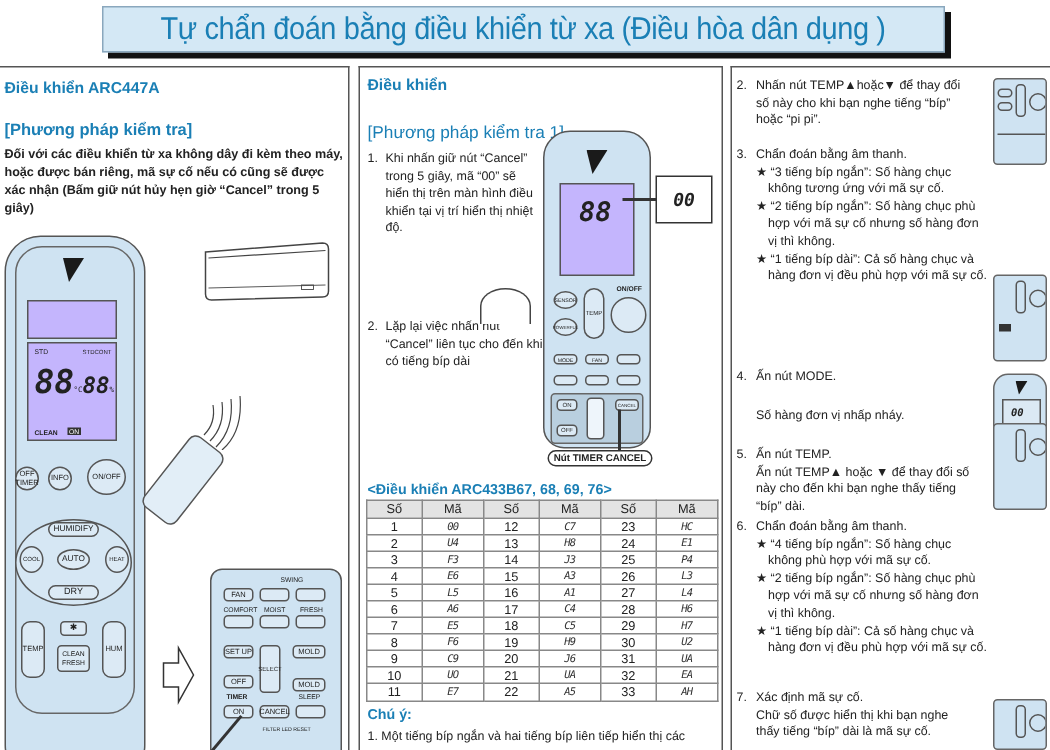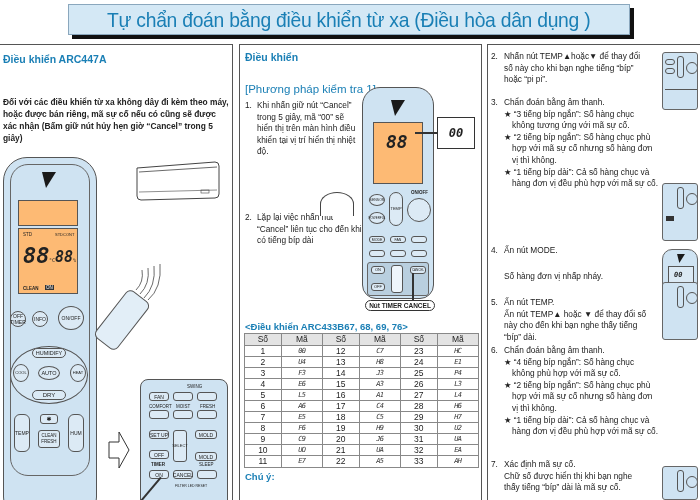--- a/index.html
+++ b/index.html
@@ -27,21 +27,21 @@
   .col-1 .h-model { position: absolute; left: 3px; top: 8px; font-size: 10.5px; }
   .col-1 .h-method { position: absolute; left: 3px; top: 36px; font-size: 11px; }
   .col-1 .intro { position: absolute; left: 3px; top: 51px; width: 226px; font-size: 8.4px; line-height: 12px; font-weight: bold; }
 
   
   .remote-big {
     position: absolute; left: 3px; top: 112px; width: 94px; height: 360px;
     background: #cfe3f2; border: 1.5px solid #555; border-radius: 24px 24px 20px 20px;
   }
   .remote-big .inner { position: absolute; left: 6px; top: 6px; right: 6px; bottom: 40px; border: 1px solid #666; border-radius: 18px; }
-  .lcd { position: absolute; background: #fdba74; border: 1px solid #555; }
+  .lcd { position: absolute; background: #c4b5fd; border: 1px solid #555; }
   .seg { font-family: "DejaVu Sans Mono", monospace; font-weight: bold; color: #222; position: absolute; }
   .btn-round { position: absolute; border: 1px solid #555; border-radius: 50%; background: #dceaf5; font-size: 5px; display: flex; align-items: center; justify-content: center; text-align: center; line-height: 6px; }
   .btn-rect { position: absolute; border: 1px solid #555; border-radius: 3px; background: #dceaf5; font-size: 5px; display: flex; align-items: center; justify-content: center; text-align: center; line-height: 6px; }
 
   .ac-unit { position: absolute; left: 135px; top: 115px; width: 86px; height: 44px; }
   .small-remote { position: absolute; left: 108px; top: 245px; width: 28px; height: 60px; border: 1px solid #555; border-radius: 6px; background: #e2eef7; transform: rotate(38deg); }
 
   .arrow-right { position: absolute; left: 108px; top: 385px; }
 
   .remote-open {
@@ -84,20 +84,21 @@
 </style>
 </head>
 <body>
 
 <div class="title-box">
   <h1>Tự chẩn đoán bằng điều khiển từ xa (Điều hòa dân dụng )</h1>
 </div>
 
 <div class="col col-1">
   <div class="h-blue h-model">Điều khiển ARC447A</div>
+  <div class="h-blue h-method">[Phương pháp kiểm tra]</div>
   <div class="intro">Đối với các điều khiển từ xa không dây đi kèm theo máy, hoặc được bán riêng, mã sự cố nếu có cũng sẽ được xác nhận (Bấm giữ nút hủy hẹn giờ “Cancel” trong 5 giây)</div>
 
   <div class="remote-big">
     <div class="inner"></div>
     <svg style="position:absolute;left:38px;top:14px" width="14" height="16" viewBox="0 0 14 16">
       <polygon points="0,0 14,0 4,16" fill="#1a1a1a"></polygon>
     </svg>
     <div class="lcd" style="left:14px;top:42px;width:60px;height:26px;"></div>
     <div class="lcd" style="left:14px;top:70px;width:60px;height:66px;">
       <span class="seg" style="left:4px;top:14px;font-size:22px;font-style:italic;">88</span>
@@ -317,20 +318,21 @@
           <td class="code">E7</td>
           <td>22</td>
           <td class="code">A5</td>
           <td>33</td>
           <td class="code">AH</td>
         </tr>
       </tbody>
   </table>
 
   <div class="h-blue note-title">Chú ý:</div>
+  <div class="note-1">1.  Một tiếng bíp ngắn và hai tiếng bíp liên tiếp  hiển thị  các</div>
 </div>
 
 <div class="col col-3">
   <div id="right-items">
       <div class="c3" style="left: 3px; top: 6px; width: 158px;">
         <span class="num">2.</span>
         <span class="body">Nhấn nút TEMP▲hoặc▼ để thay đổi số này cho khi bạn nghe tiếng “bíp” hoặc “pi pi”.</span>
       </div>
       <div class="c3" style="left: 3px; top: 52px; width: 168px;">
         <span class="num">3.</span>

